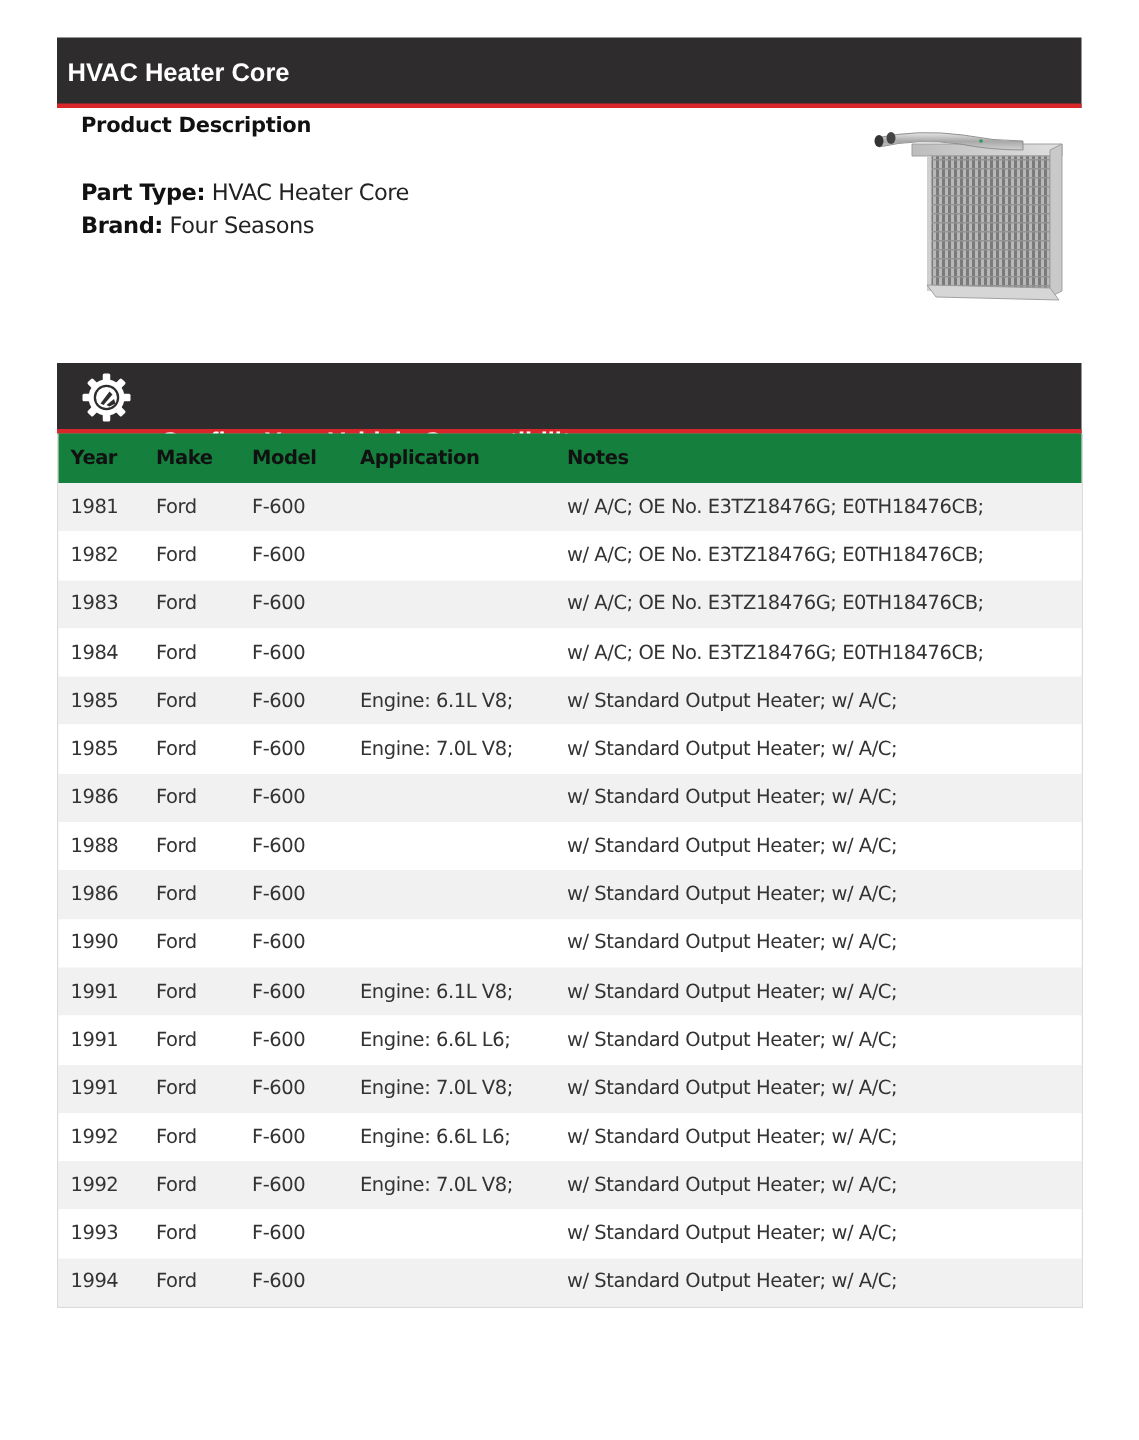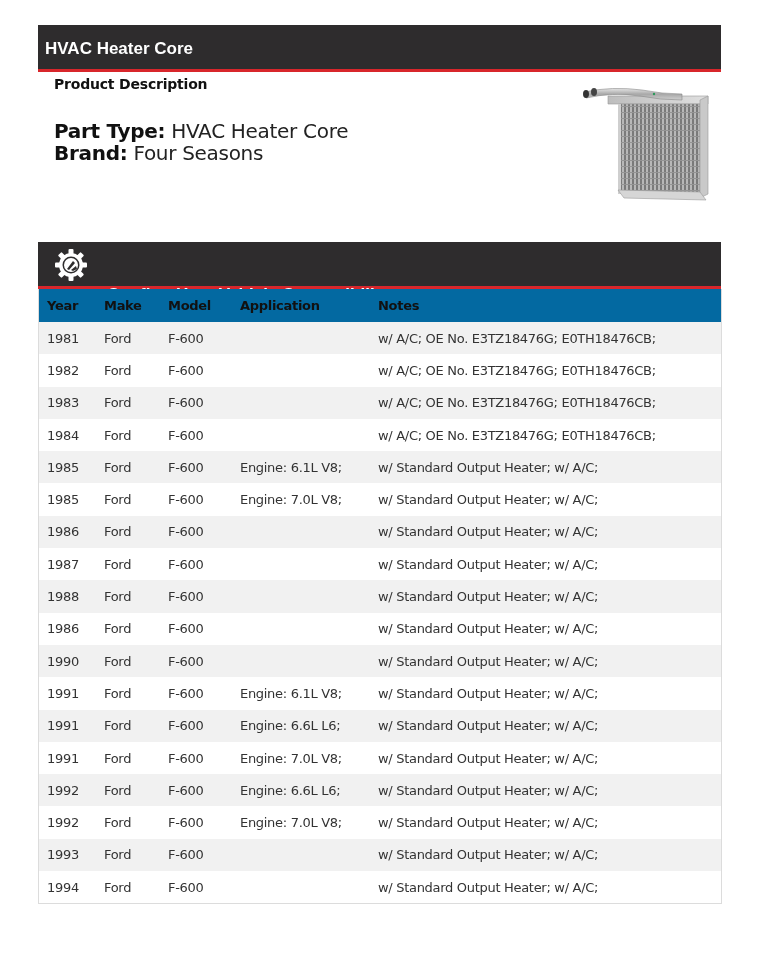--- a/index.html
+++ b/index.html
@@ -41,21 +41,21 @@
       top: 76px;
       font-family: "DejaVu Sans", sans-serif;
       font-weight: bold;
       font-size: 14px;
       color: #111111;
       letter-spacing: -0.2px;
     }
     .spec-line {
       position: absolute;
       left: 54px;
-      font-size: 20px;
+      font-size: 15px;
       color: #222222;
       letter-spacing: -0.3px;
     }
     .spec-line .spec-label { font-weight: bold; color: #111; }
     .spec-type { top: 119px; }
     .spec-brand { top: 141px; }
 
     .product-image {
       position: absolute;
       left: 582px;
@@ -108,21 +108,21 @@
       font-size: 13px;
       color: #333333;
       letter-spacing: -0.3px;
     }
     table.compat th {
       text-align: left;
       font-weight: bold;
       color: #111111;
       height: 33px;
       padding: 0;
-      background: #0369a1;
+      background: #15803d;
     }
     table.compat td {
       height: 32.3px;
       padding: 0;
       white-space: nowrap;
     }
     table.compat tbody tr:nth-child(odd) { background: #f1f1f1; }
     table.compat tbody tr:nth-child(even) { background: #ffffff; }
     .c-year { padding-left: 8px !important; width: 57px; }
     .c-make { width: 64px; }
@@ -260,27 +260,20 @@
           <td>w/ Standard Output Heater; w/ A/C;</td>
         </tr>
       <tr>
           <td class="c-year">1986</td>
           <td>Ford</td>
           <td>F-600</td>
           <td></td>
           <td>w/ Standard Output Heater; w/ A/C;</td>
         </tr>
       <tr>
-          <td class="c-year">1987</td>
-          <td>Ford</td>
-          <td>F-600</td>
-          <td></td>
-          <td>w/ Standard Output Heater; w/ A/C;</td>
-        </tr>
-      <tr>
           <td class="c-year">1988</td>
           <td>Ford</td>
           <td>F-600</td>
           <td></td>
           <td>w/ Standard Output Heater; w/ A/C;</td>
         </tr>
       <tr>
           <td class="c-year">1986</td>
           <td>Ford</td>
           <td>F-600</td>

